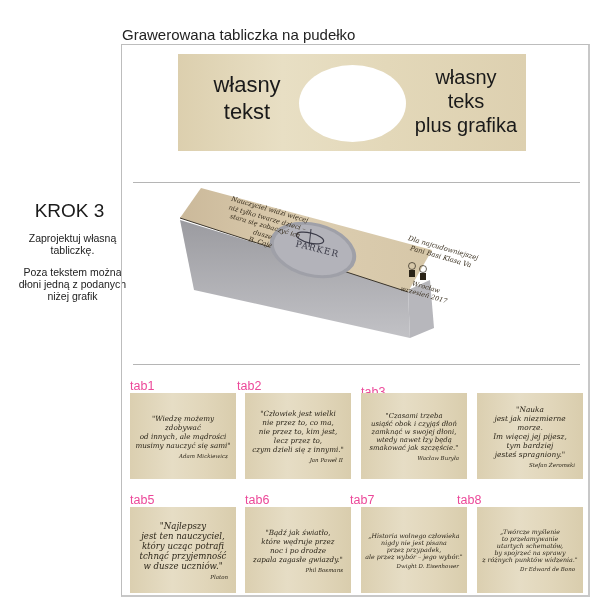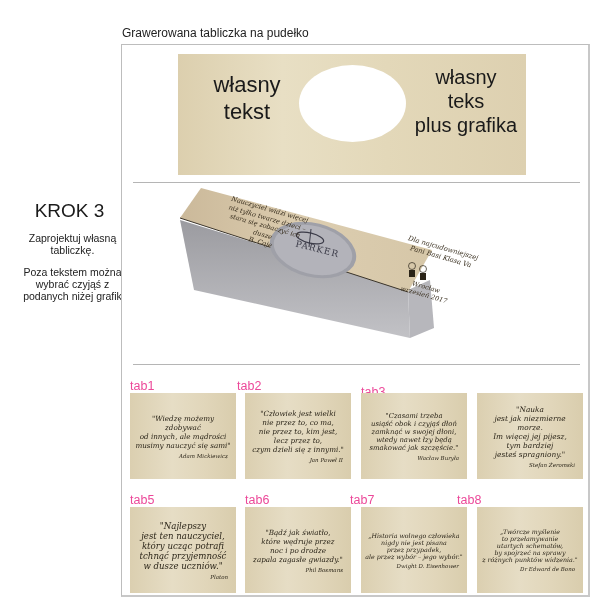--- a/index.html
+++ b/index.html
@@ -1,28 +1,28 @@
 <!DOCTYPE html>
 <html><head>
 <meta charset="utf-8">
 <style>
   html, body { margin:0; padding:0; }
   body { width:600px; height:600px; background:#fff; position:relative; overflow:hidden;
          font-family:"Liberation Sans", sans-serif; color:#1a1a1a; }
-  .title { position:absolute; left:122px; top:26px; font-size:12px; color:#222; }
+  .title { position:absolute; left:122px; top:26px; font-size:15px; color:#222; }
   .frame { position:absolute; left:121px; top:44px; width:469px; height:553px;
            border:1px solid #bdbdbd; border-right:2px solid #c8c8c8; border-bottom:2px solid #c8c8c8; box-sizing:border-box; }
   .hr { position:absolute; left:133px; width:447px; height:1px; background:#b5b5b5; }
 
   .left { position:absolute; left:0; top:200px; width:127px; text-align:center; }
   .krok { font-size:19px; color:#1a1a1a; margin-left:12px; }
   .ltext { font-size:10.5px; line-height:12px; color:#222; margin-top:10px; margin-left:18px; }
   .ltext p { margin:0 0 10px 0; }
 
-  .plaque-top { position:absolute; left:178px; top:54px; width:348px; height:121px;
+  .plaque-top { position:absolute; left:178px; top:54px; width:348px; height:97px;
                 background:linear-gradient(90deg,#dccfae 0%,#e8dfc4 30%,#e3d8b9 60%,#ddd0b0 100%); }
   .plaque-top .oval { position:absolute; left:121px; top:11px; width:107px; height:77px; border-radius:50%; background:#fff; }
   .plaque-top .lt { position:absolute; left:14px; top:17px; width:110px; text-align:center; font-size:22px; line-height:27px; color:#1a1a1a; }
   .plaque-top .rt { position:absolute; left:226px; top:11px; width:124px; text-align:center; font-size:20px; line-height:24px; color:#1a1a1a; }
 
   
   .box { position:absolute; left:180px; top:188px; width:340px; height:150px; }
   .box svg { position:absolute; left:0; top:0; }
   .quote { position:absolute; font-family:"DejaVu Serif", serif; font-style:italic; color:#3a3020; }
   .bq1 { left:40px; top:17px; width:90px; font-size:6.6px; line-height:8.5px; text-align:center; transform:rotate(16deg); }
@@ -40,21 +40,21 @@
 </style>
 </head>
 <body>
 
 <div class="title">Grawerowana tabliczka na pudełko</div>
 
 <div class="left">
   <div class="krok">KROK 3</div>
   <div class="ltext">
     <p>Zaprojektuj własną tabliczkę.</p>
-    <p>Poza tekstem można wybrać czyjąś z podanych niżej grafik</p>
+    <p>Poza tekstem można dłoni jedną z podanych niżej grafik</p>
   </div>
 </div>
 
 <div class="frame"></div>
 
 <div class="plaque-top">
   <div class="lt" style="white-space:pre-line">własny
 tekst</div>
   <div class="oval"></div>
   <div class="rt" style="white-space:pre-line">własny

